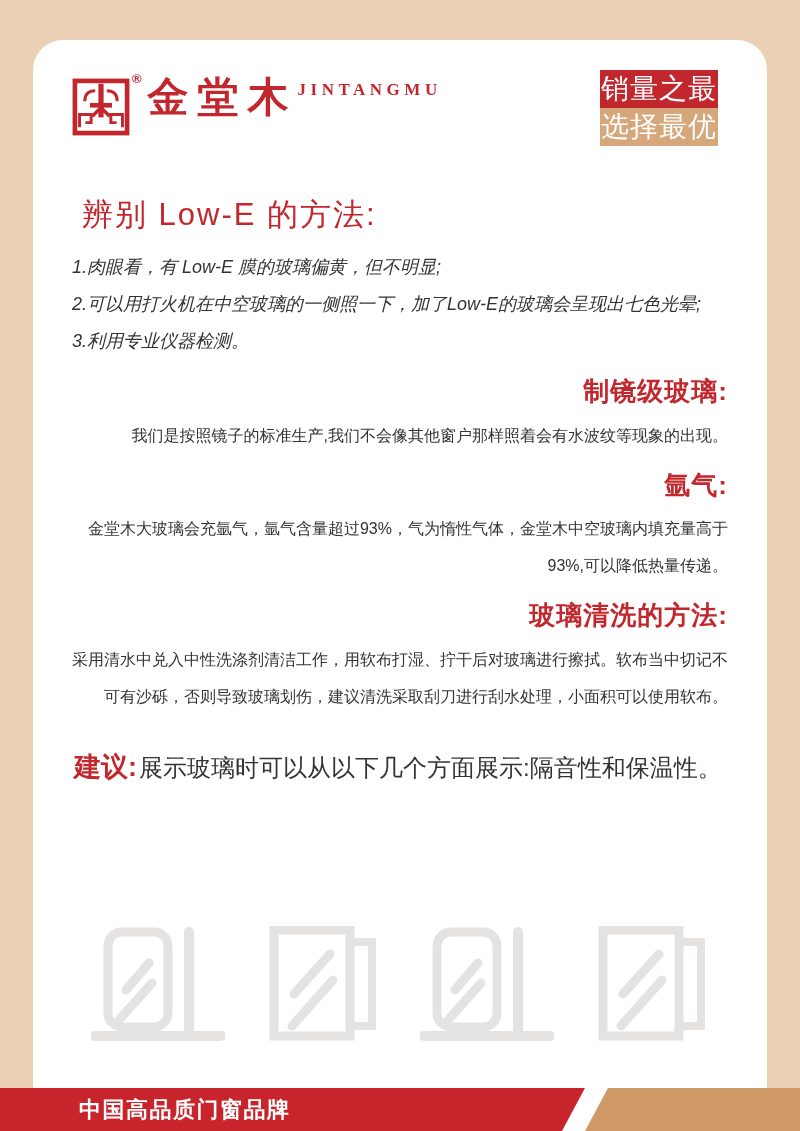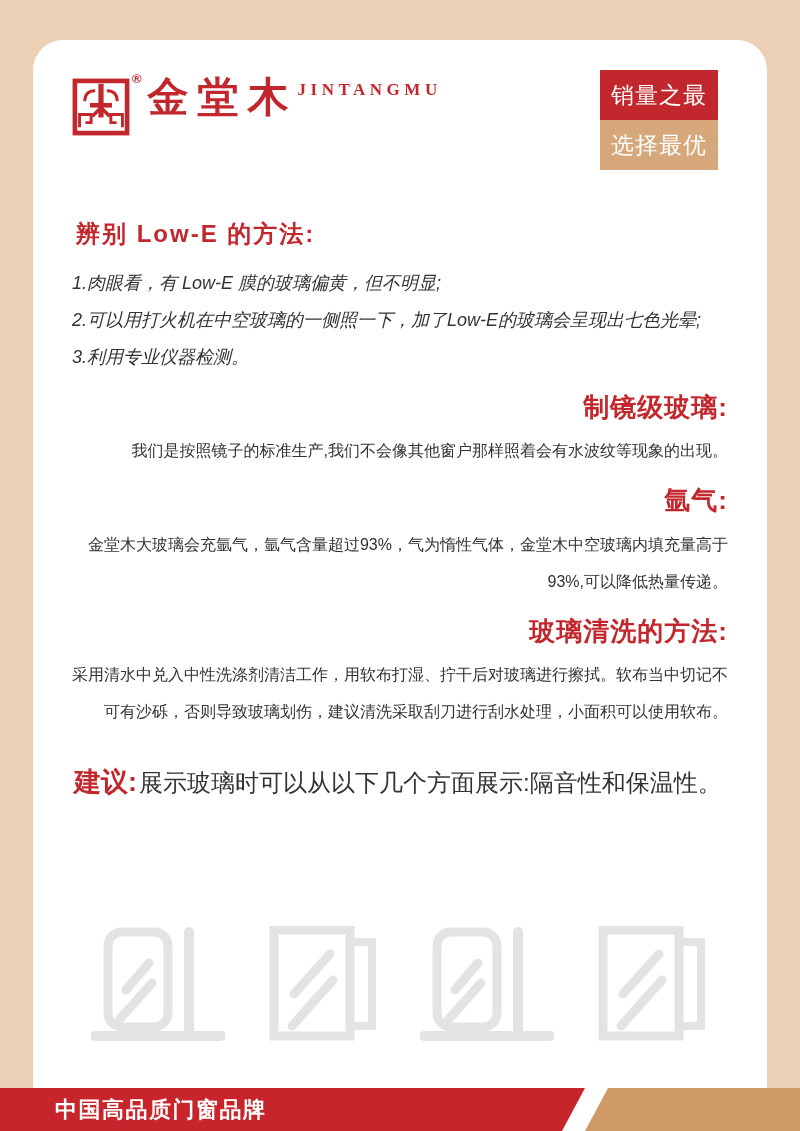--- a/index.html
+++ b/index.html
@@ -32,28 +32,28 @@
   .logo-text{display:flex;margin-top:6px;}
   .logo-cn{
     color:var(--accent-red);font-size:41px;font-weight:900;letter-spacing:9px;
     line-height:1.05;font-family:"Liberation Serif","DejaVu Serif",serif;white-space:nowrap;
   }
   .logo-en{
     color:var(--accent-red);font-size:17px;font-weight:700;letter-spacing:4.5px;
     font-family:Liberation Serif, serif;margin-top:4px;
   }
   .badges{display:flex;flex-direction:column;width:118px;margin-right:10px;}
-  .badge{height:50px;display:flex;align-items:center;justify-content:center;
-    color:#ffffff;font-size:23px;letter-spacing:1px;white-space:nowrap;}
+  .badge{height:38px;display:flex;align-items:center;justify-content:center;
+    color:#ffffff;font-size:28px;letter-spacing:1px;white-space:nowrap;}
   .badge.red{background:var(--accent-red);}
   .badge.tan{background:var(--badge-tan);}
   
   .heading{
-    color:var(--accent-red);font-size:24px;font-weight:700;letter-spacing:2px;
-    margin:50px 0 0 4px;line-height:1.2;
+    color:var(--accent-red);font-size:31px;font-weight:400;letter-spacing:2px;
+    margin:50px 0 0 10px;line-height:1.2;
   }
   .intro{margin-top:16px;font-size:18px;line-height:37px;color:var(--body-text);font-style:italic;}
   .intro p{margin:0;}
   .section{margin-top:15px;text-align:right;}
   .section-title{
     color:var(--accent-red);font-size:26px;font-weight:800;margin:0;
     letter-spacing:1px;line-height:1.25;
   }
   .section-body{margin:9px 0 0 0;font-size:16px;line-height:37px;color:var(--body-text);}
   .suggestion{margin:34px 0 12px 2px;font-size:24px;line-height:36px;color:var(--body-text);}
@@ -64,21 +64,21 @@
     display:flex;justify-content:space-between;align-items:flex-end;
   }
   .icons-row svg{display:block;}
   .icons-row .stroke{stroke:var(--icon-gray);fill:none;}
   
   .footer{position:absolute;left:0;bottom:0;width:800px;height:43px;background:#ffffff;}
   .footer-red{
     position:absolute;top:0;left:0;width:100%;height:100%;
     background:var(--footer-red);
     clip-path:polygon(0 0,585px 0,562px 100%,0 100%);
-    display:flex;align-items:center;padding-left:55px;
+    display:flex;align-items:center;padding-left:79px;
     color:#ffffff;font-size:22px;font-weight:700;letter-spacing:1.5px;
   }
   .footer-tan{
     position:absolute;top:0;left:0;width:100%;height:100%;
     background:var(--footer-tan);
     clip-path:polygon(608px 0,100% 0,100% 100%,585px 100%);
   }
 </style>
 </head>
 <body>

